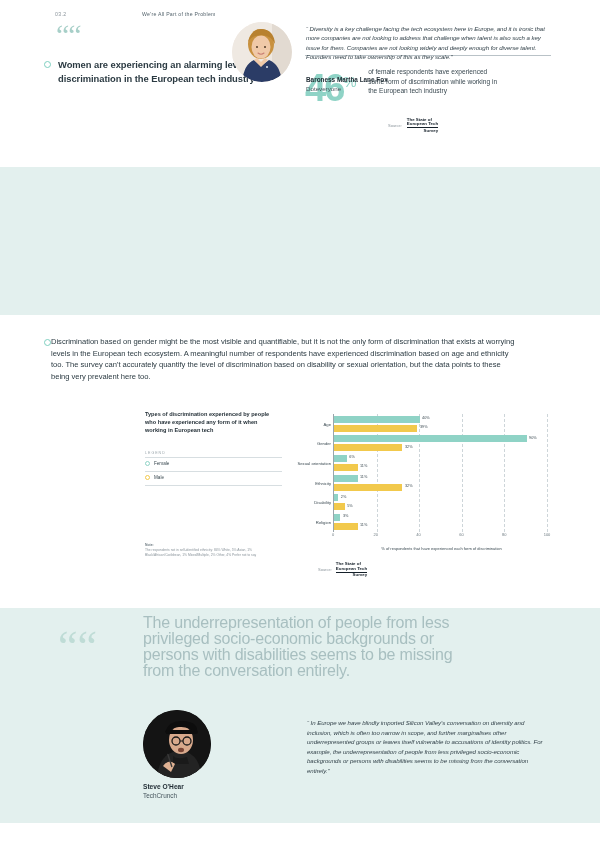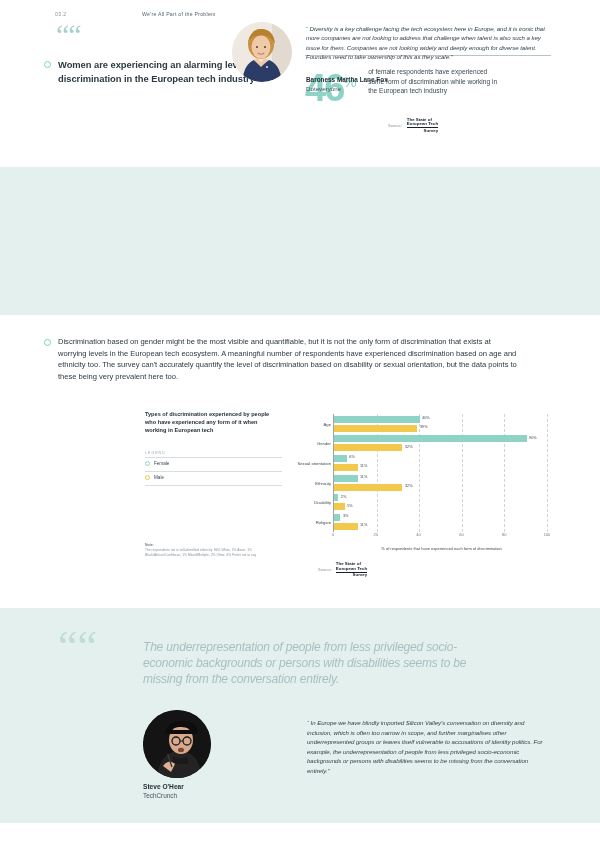--- a/index.html
+++ b/index.html
@@ -52,21 +52,21 @@
   .avatar1 {
     position:absolute; left:232px; top:22px; width:60px; height:60px; border-radius:50%;
     overflow:hidden; background:#f3ece6;
   }
   .q1-body { position:absolute; left:306px; top:24px; width:245px; }
   .q1-quote { font-size:6.1px; line-height:9.4px; font-style:italic; color:#33424a; letter-spacing:-.05px; }
   .q1-name { margin-top:14px; font-size:6.4px; font-weight:700; color:#1f2b33; }
   .q1-org { margin-top:2px; font-size:6.2px; color:#45545c; }
 
   
-  .sec2 { position:absolute; left:44px; top:336px; width:475px; display:flex; gap:7px; }
+  .sec2 { position:absolute; left:44px; top:336px; width:475px; display:flex; }
   .para { font-size:7.6px; line-height:11.7px; color:#2b3a42; letter-spacing:-.03px; }
 
   
   .chartblock { position:absolute; left:145px; top:410px; width:405px; height:168px; }
   .chart-left { position:absolute; left:0; top:0; width:137px; }
   .chart-title { font-size:5.6px; font-weight:700; line-height:8.2px; color:#1f2b33; width:125px; }
   .legend { margin-top:16px; }
   .legend-hd { font-size:3.6px; letter-spacing:1px; color:#9aa5ab; }
   .legend-hr { height:1px; background:#d7dee1; margin-top:2.5px; }
   .legend-item { display:flex; align-items:center; gap:4px; padding:3px 0 2.5px 0; }
@@ -89,22 +89,22 @@
   .bar.m { background:#f2c94c; top:9px; }
   .vlab { position:absolute; font-size:3.8px; color:#3b4a52; white-space:nowrap; }
   .xaxis { position:absolute; left:38px; right:3px; top:122px; height:12px; }
   .xt { position:absolute; font-size:4px; color:#6d7a81; transform:translateX(-50%); }
   .xcap { position:absolute; left:38px; right:0; top:136px; text-align:center; font-size:4px; color:#3b4a52; }
   .chart-src { position:absolute; left:23px; top:152px; display:flex; gap:4px; align-items:flex-start; }
 
   
   .q2-mark { position:absolute; left:58px; top:628px; font-family:"Liberation Serif", serif; font-size:44px; color:#bfdcd6; line-height:38px; }
   .q2-text {
-    position:absolute; left:143px; top:639px; width:330px;
-    font-size:12px; line-height:16px; font-style:italic; color:#a8bfc0; letter-spacing:-.2px;
+    position:absolute; left:143px; top:615px; width:330px;
+    font-size:16px; line-height:16px; color:#a8bfc0; letter-spacing:-.2px;
   }
   .avatar2 {
     position:absolute; left:143px; top:710px; width:68px; height:68px; border-radius:50%;
     overflow:hidden; background:#171717;
   }
   .q2-name { position:absolute; left:143px; top:783px; font-size:6.6px; font-weight:700; color:#1f2b33; }
   .q2-org { position:absolute; left:143px; top:792px; font-size:6.4px; color:#45545c; }
   .q2-body { position:absolute; left:307px; top:718px; width:242px; }
   .q2-quote { font-size:6.1px; line-height:9.6px; font-style:italic; color:#33424a; letter-spacing:-.05px; }
 </style>

